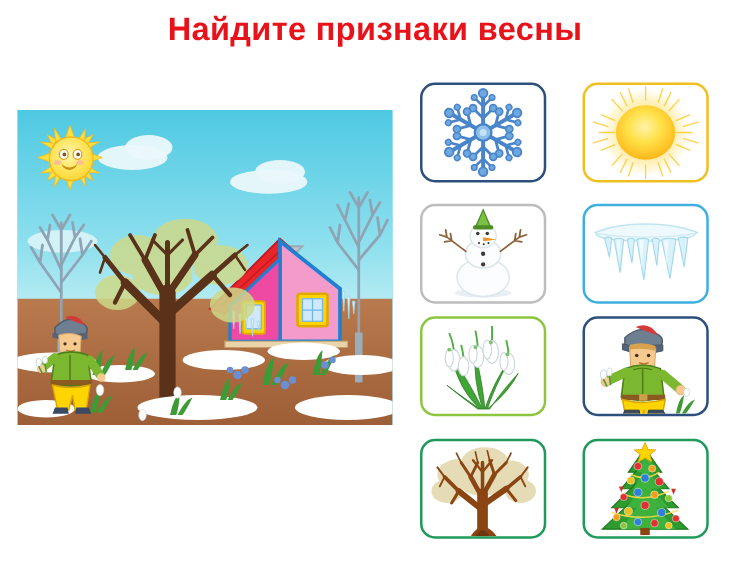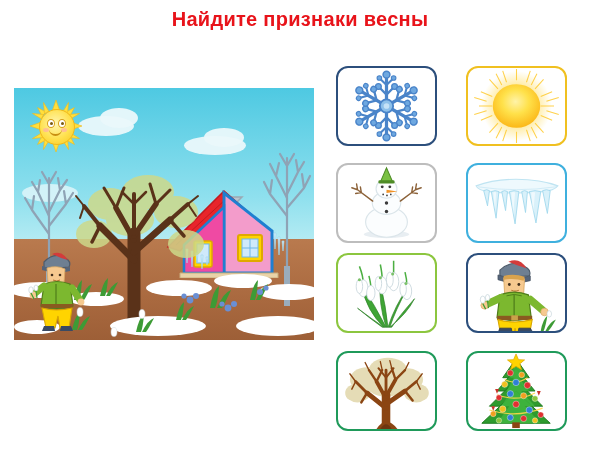--- a/index.html
+++ b/index.html
@@ -17,21 +17,21 @@
   }
 
   
   #page-title {
     position: absolute;
     top: 8px;
     left: 0;
     width: 600px;
     text-align: center;
     font-family: "Liberation Sans", sans-serif;
-    font-size: 20px;
+    font-size: 26px;
     font-weight: bold;
     color: #e8131a;
     letter-spacing: 0.3px;
     white-space: nowrap;
   }
 
   
   #scene {
     position: absolute;
     left: 14px;

